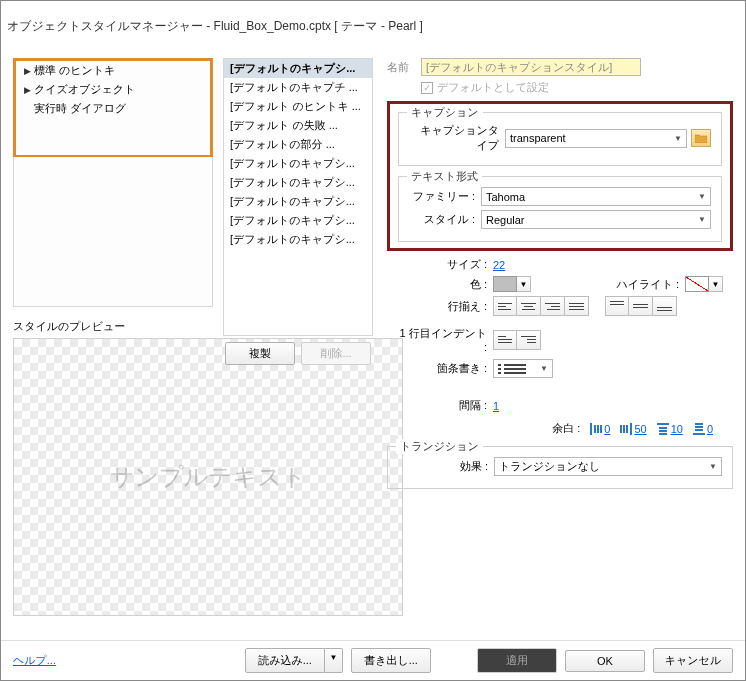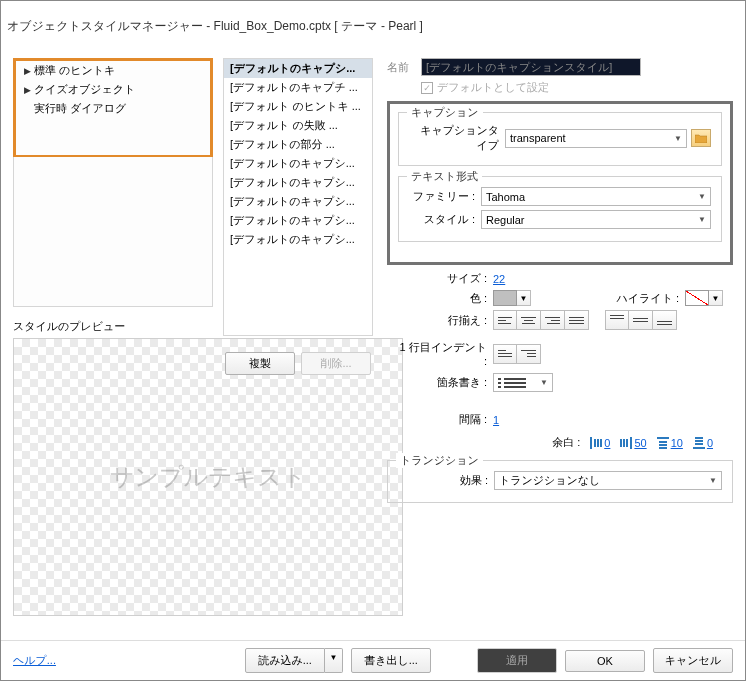--- a/index.html
+++ b/index.html
@@ -9,33 +9,33 @@
 .col-left { width: 200px; }
 .col-mid { width: 150px; }
 .col-right { flex: 1; padding-left: 4px; }
 .tree-box { border: 1px solid #d6d6d6; background: #fdfdfd; height: 256px; }
 .hl-orange { border: 3px solid #e28a2b; }
 .tree-item { display: flex; align-items: center; padding: 2px 4px 2px 8px; cursor: default; }
 .tree-item .tri { width: 10px; font-size: 9px; color: #333; }
 .list-box { border: 1px solid #d6d6d6; background: #fff; height: 278px; overflow: hidden; }
 .list-item { padding: 2px 6px; white-space: nowrap; overflow: hidden; text-overflow: ellipsis; }
 .list-item.selected { background: #d6dfe8; font-weight: bold; }
-.btn-row { display: flex; gap: 6px; margin-top: 16px; justify-content: center; }
+.btn-row { display: flex; gap: 6px; margin-top: 6px; justify-content: center; }
 .btn { background: linear-gradient(#fdfdfd,#ececec); border: 1px solid #b0b0b0; padding: 3px 0; width: 70px; text-align: center; border-radius: 2px; cursor: pointer; }
 .btn.disabled { color: #aaa; border-color: #d0d0d0; background: #f6f6f6; cursor: default; }
 .field-row { display: flex; align-items: center; margin-bottom: 4px; }
 .field-label { flex: 0 0 96px; text-align: right; padding-right: 6px; }
 .field-label-sm { flex: 0 0 72px; text-align: right; padding-right: 6px; }
-.textinput { flex: 1; border: 1px solid #b8b8b8; background: #0f172a; color: #888; padding: 2px 4px; height: 18px; }
+.textinput { flex: 1; border: 1px solid #b8b8b8; background: #fef9c3; color: #888; padding: 2px 4px; height: 18px; }
 .select { flex: 1; border: 1px solid #b8b8b8; background: #fff; padding: 1px 4px; height: 19px; display: flex; align-items: center; justify-content: space-between; }
 .select .arrow { font-size: 8px; color: #555; }
 .chk { width: 12px; height: 12px; border: 1px solid #aaa; display: inline-flex; align-items: center; justify-content: center; margin-right: 4px; color: #aaa; font-size: 9px; }
 .group { border: 1px solid #d0d0d0; margin-top: 10px; padding: 10px 10px 8px 10px; position: relative; }
 .group-title { position: absolute; top: -8px; left: 8px; background: #fff; padding: 0 4px; font-size: 11px; color: #333; }
-.hl-group { border: 3px solid #737373; padding: 8px 8px 20px 8px; }
+.hl-group { border: 3px solid #7f1d1d; padding: 8px 8px 6px 8px; }
 .folder-icon { width: 20px; height: 18px; border: 1px solid #c9a96b; background: linear-gradient(#ffe9b5,#f6cf7e); margin-left: 4px; display: flex; align-items: center; justify-content: center; }
 .link { color: #0b5ed7; text-decoration: underline; cursor: pointer; }
 .icon-btn { width: 24px; height: 20px; border: 1px solid #bcbcbc; background: linear-gradient(#fff,#eee); display: inline-flex; align-items: center; justify-content: center; font-family: "Times New Roman", serif; font-size: 14px; margin-right: 0px; }
 .icon-btn + .icon-btn { border-left: none; }
 .align-btn { width: 24px; height: 20px; border: 1px solid #bcbcbc; background: linear-gradient(#fff,#eee); display: inline-flex; flex-direction: column; justify-content: center; gap: 2px; padding: 3px 4px; }
 .align-btn + .align-btn { border-left: none; margin-left: 0; }
 .aline { height: 1px; background: #444; }
 .color-swatch { width: 24px; height: 16px; border: 1px solid #999; background: #bfbfbf; display: inline-flex; }
 .color-swatch.hl { background: linear-gradient(to top right, #fff 48%, red 48%, red 52%, #fff 52%); }
 .dd-arrow { width: 14px; height: 16px; border: 1px solid #bcbcbc; border-left: none; background: linear-gradient(#fff,#eee); display: inline-flex; align-items: center; justify-content: center; font-size: 8px; }

